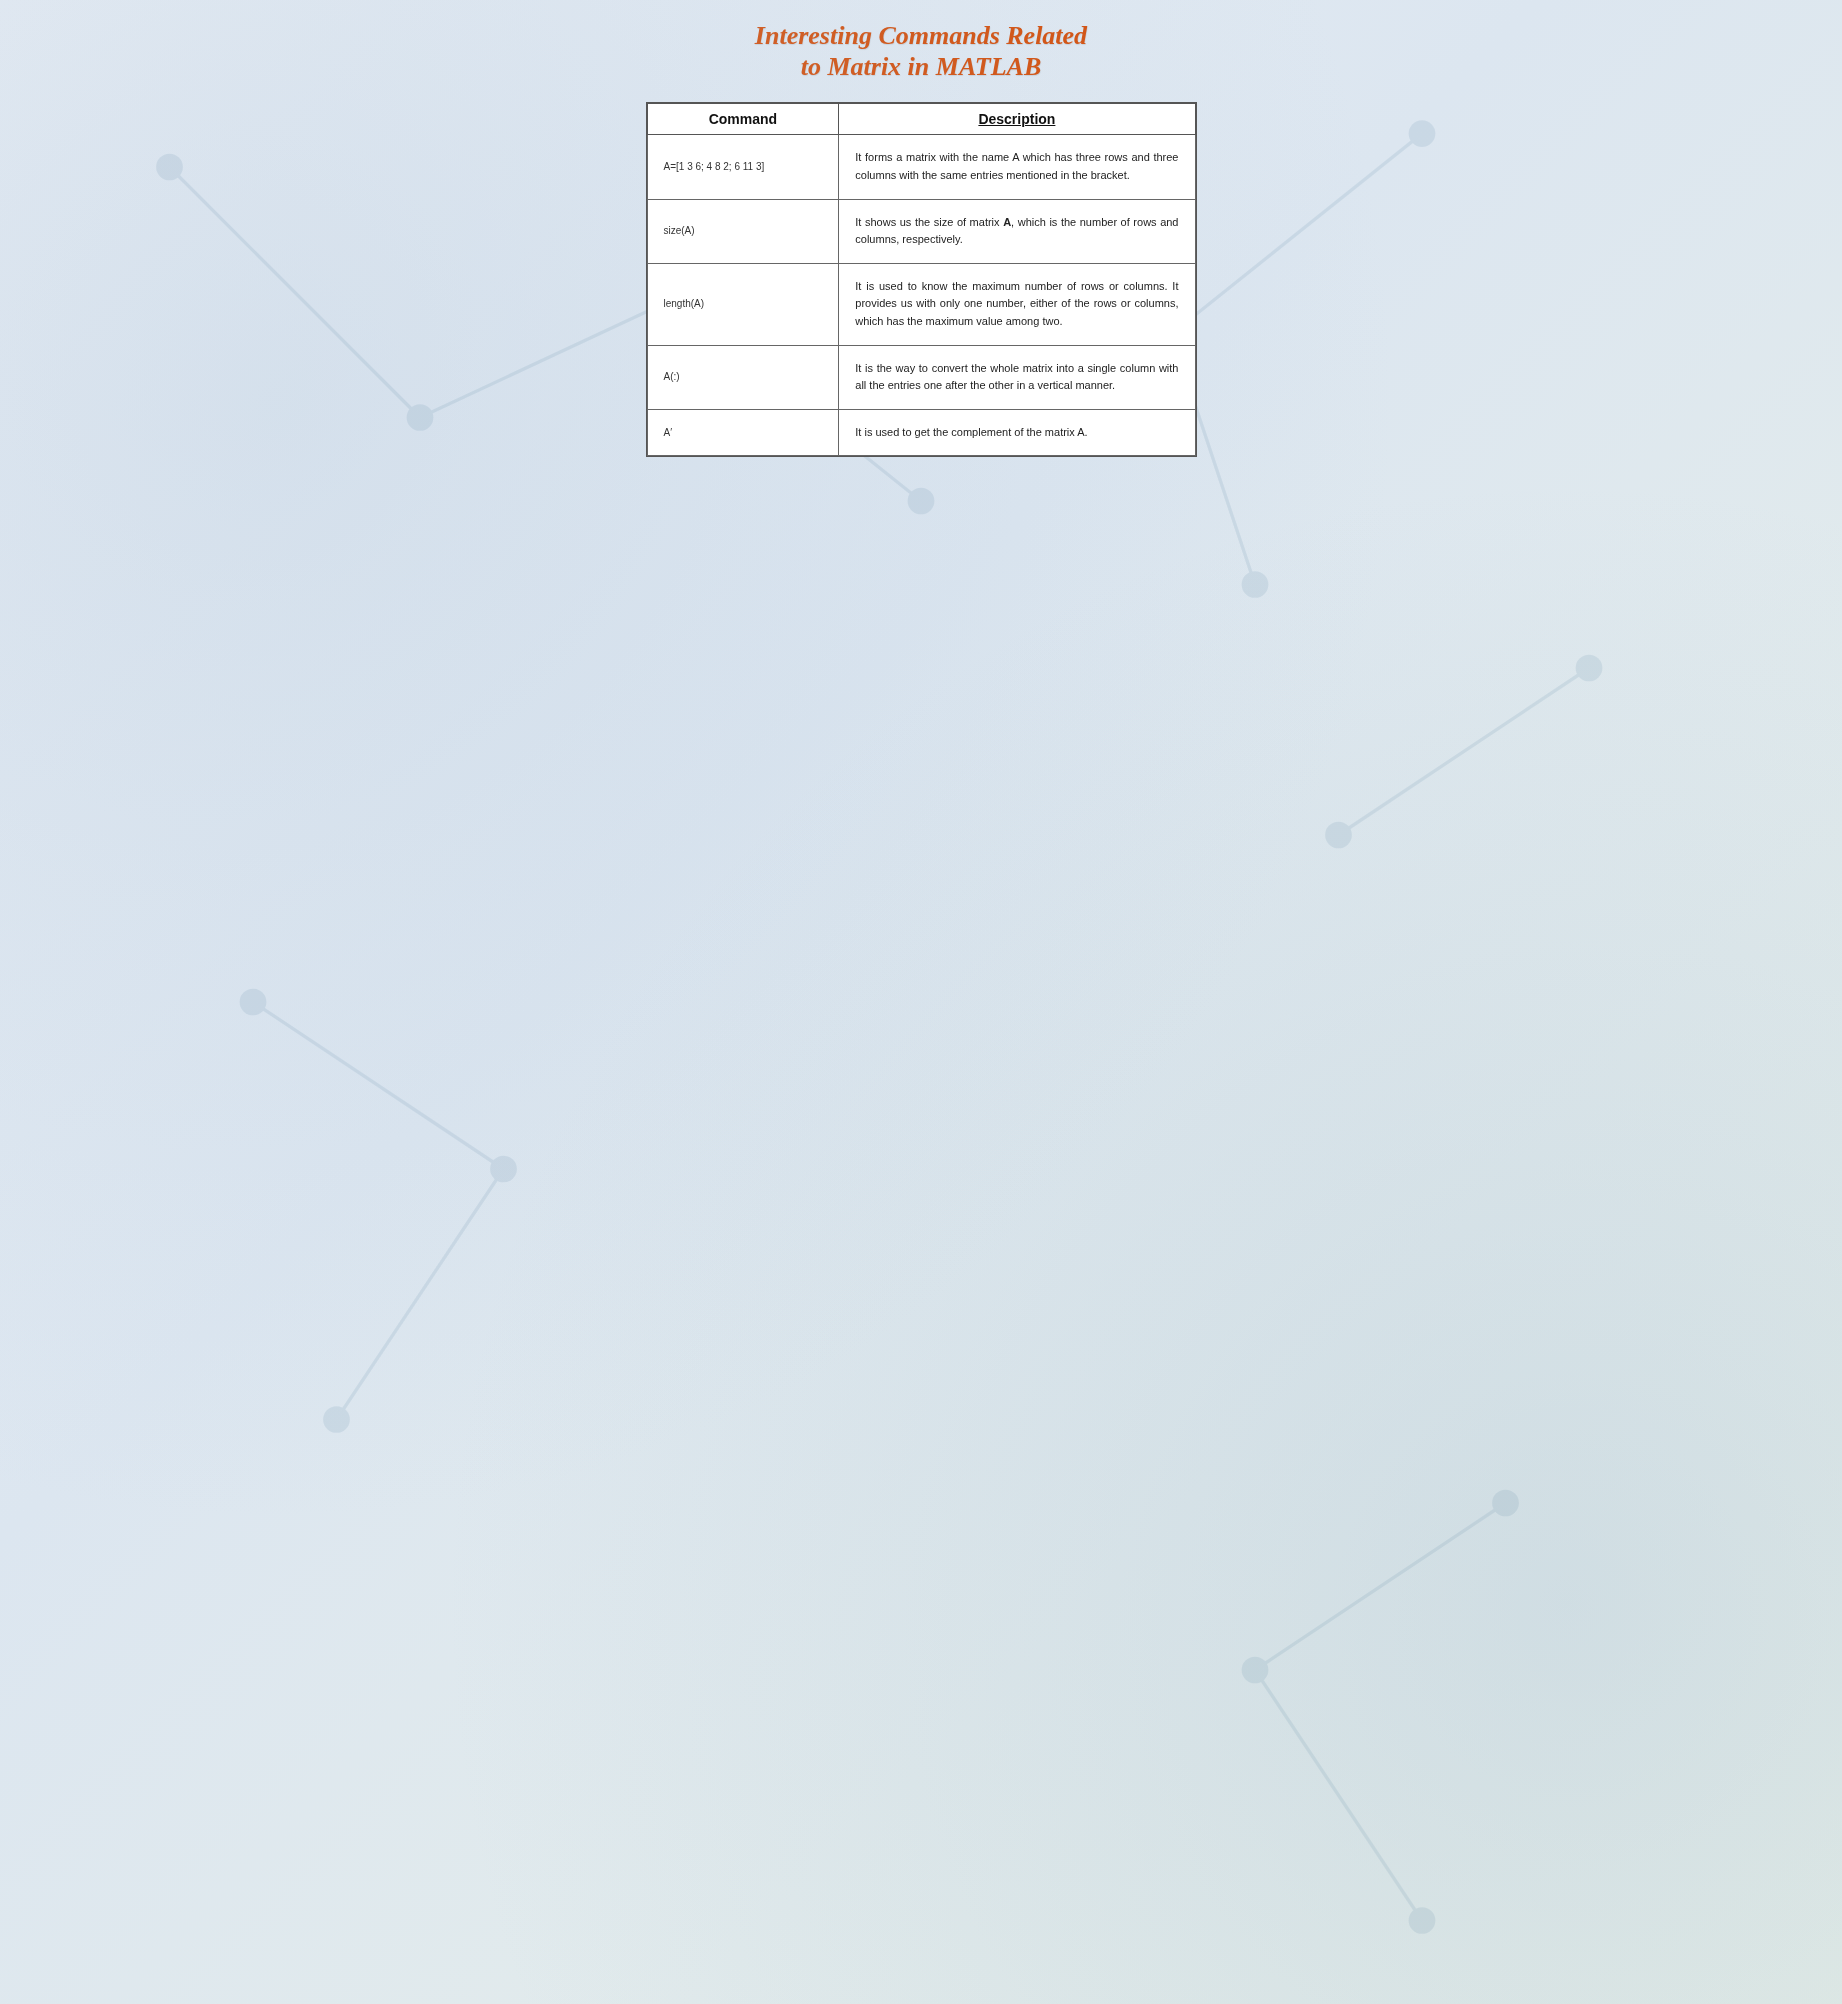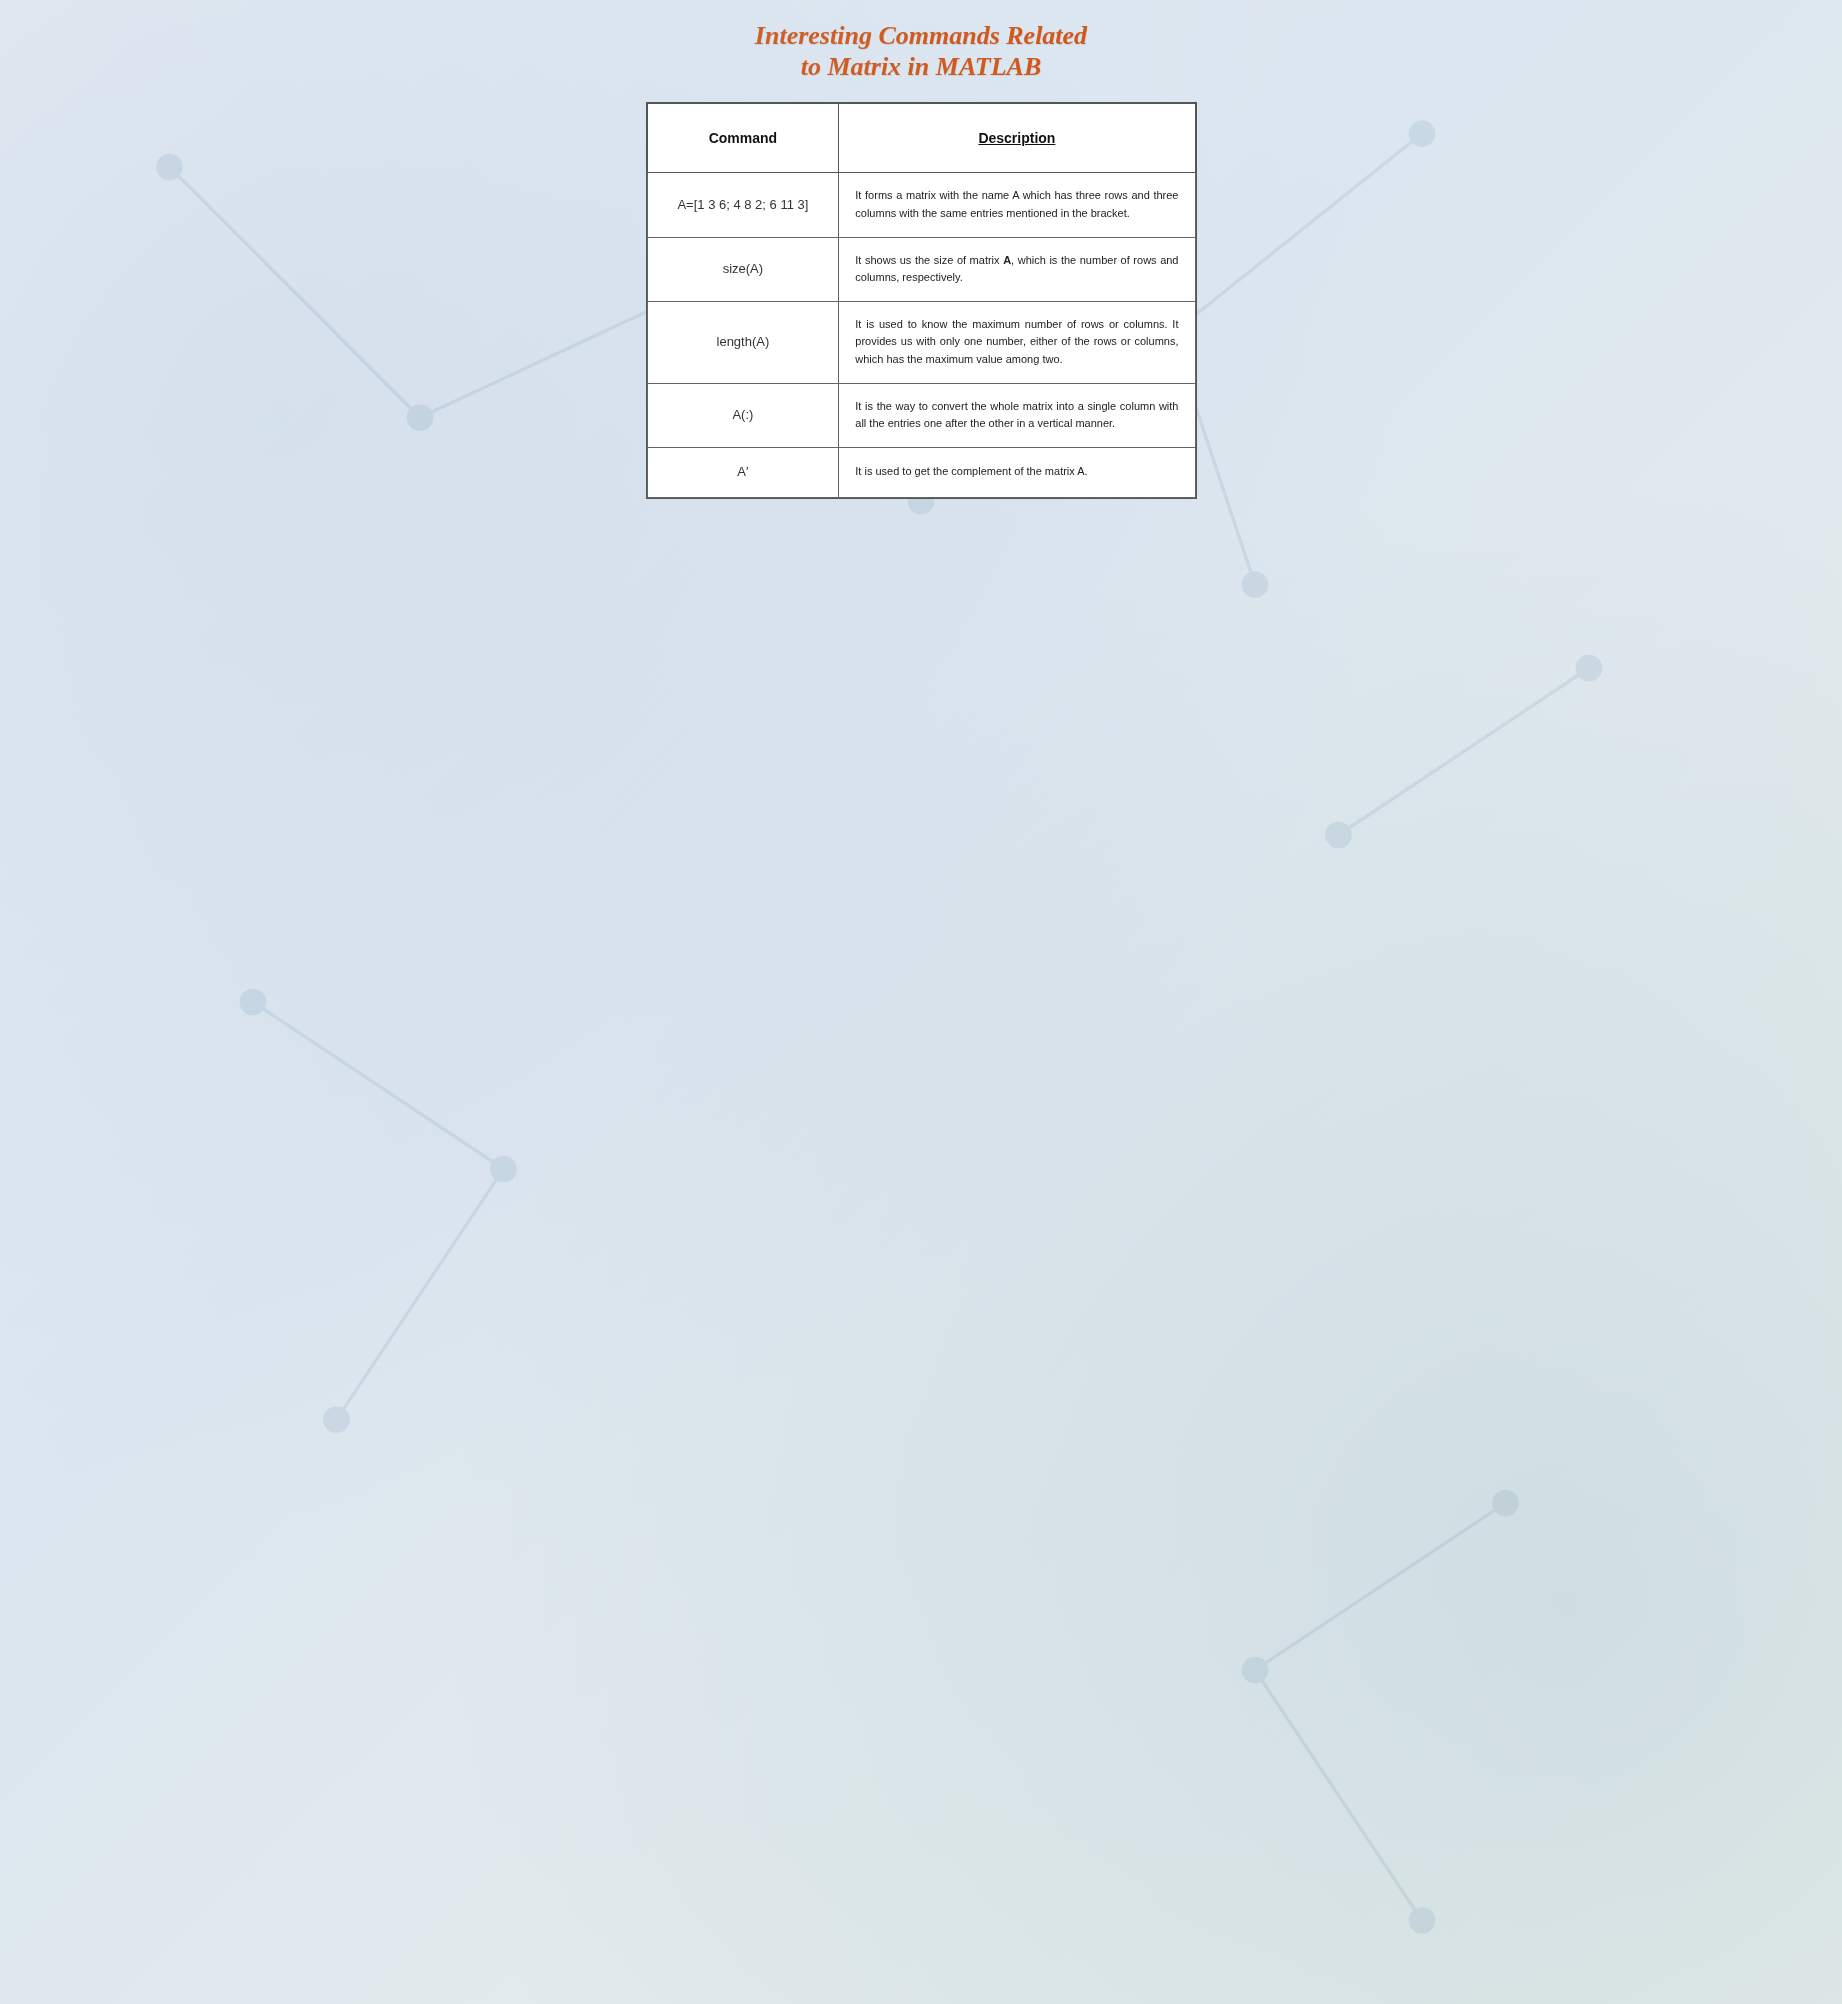--- a/index.html
+++ b/index.html
@@ -54,21 +54,21 @@
 
     table {
       width: 100%;
       border-collapse: collapse;
       font-family: 'Arial', sans-serif;
     }
 
     thead tr th {
       background: white;
       border: 1px solid #555;
-      padding: 26px 10px;
+      padding: 7px 10px;
       font-size: 14px;
       font-weight: 900;
       text-align: center;
       color: #111;
     }
 
     thead tr th:first-child {
       width: 35%;
     }
 
@@ -80,22 +80,21 @@
     tbody tr td {
       border: 0.8px solid #666;
       padding: 14px 16px;
       vertical-align: middle;
       font-size: 11px;
       line-height: 1.6;
       color: #222;
     }
 
     tbody tr td:first-child {
-      text-align: center;
-      font-size: 13px;
+      font-size: 10px;
       color: #333;
       width: 35%;
     }
 
     tbody tr td:last-child {
       text-align: justify;
       width: 65%;
     }
 
     tbody tr td strong {

